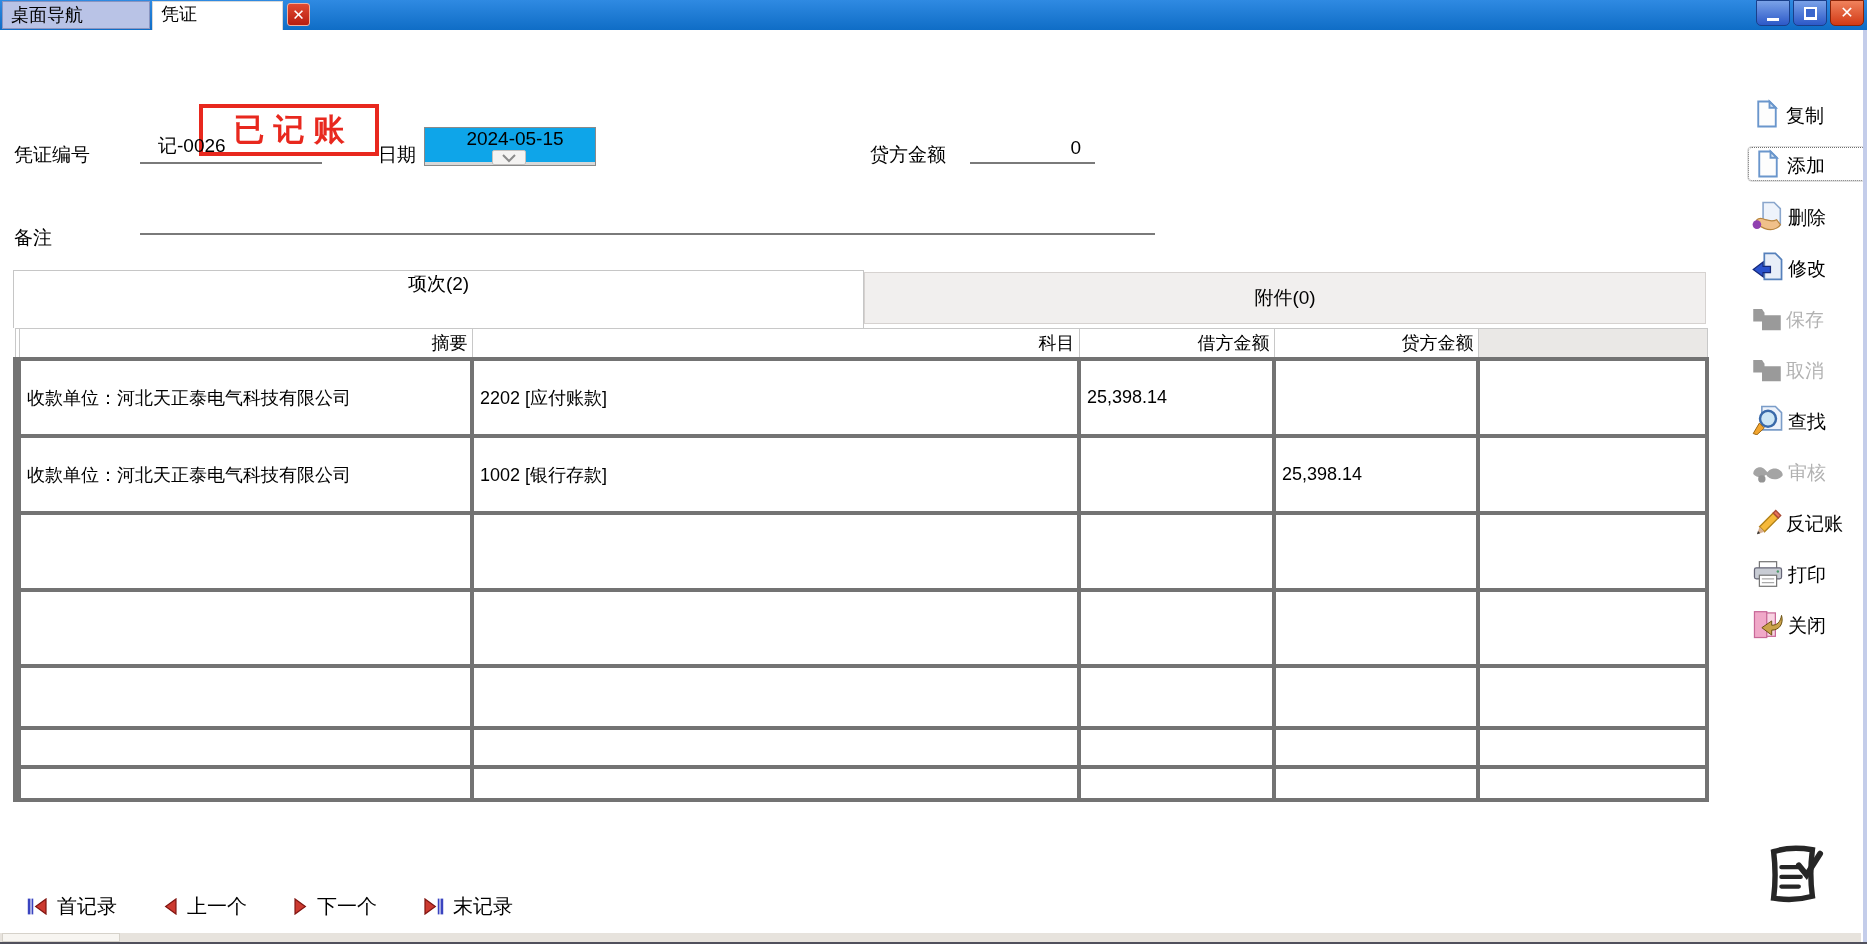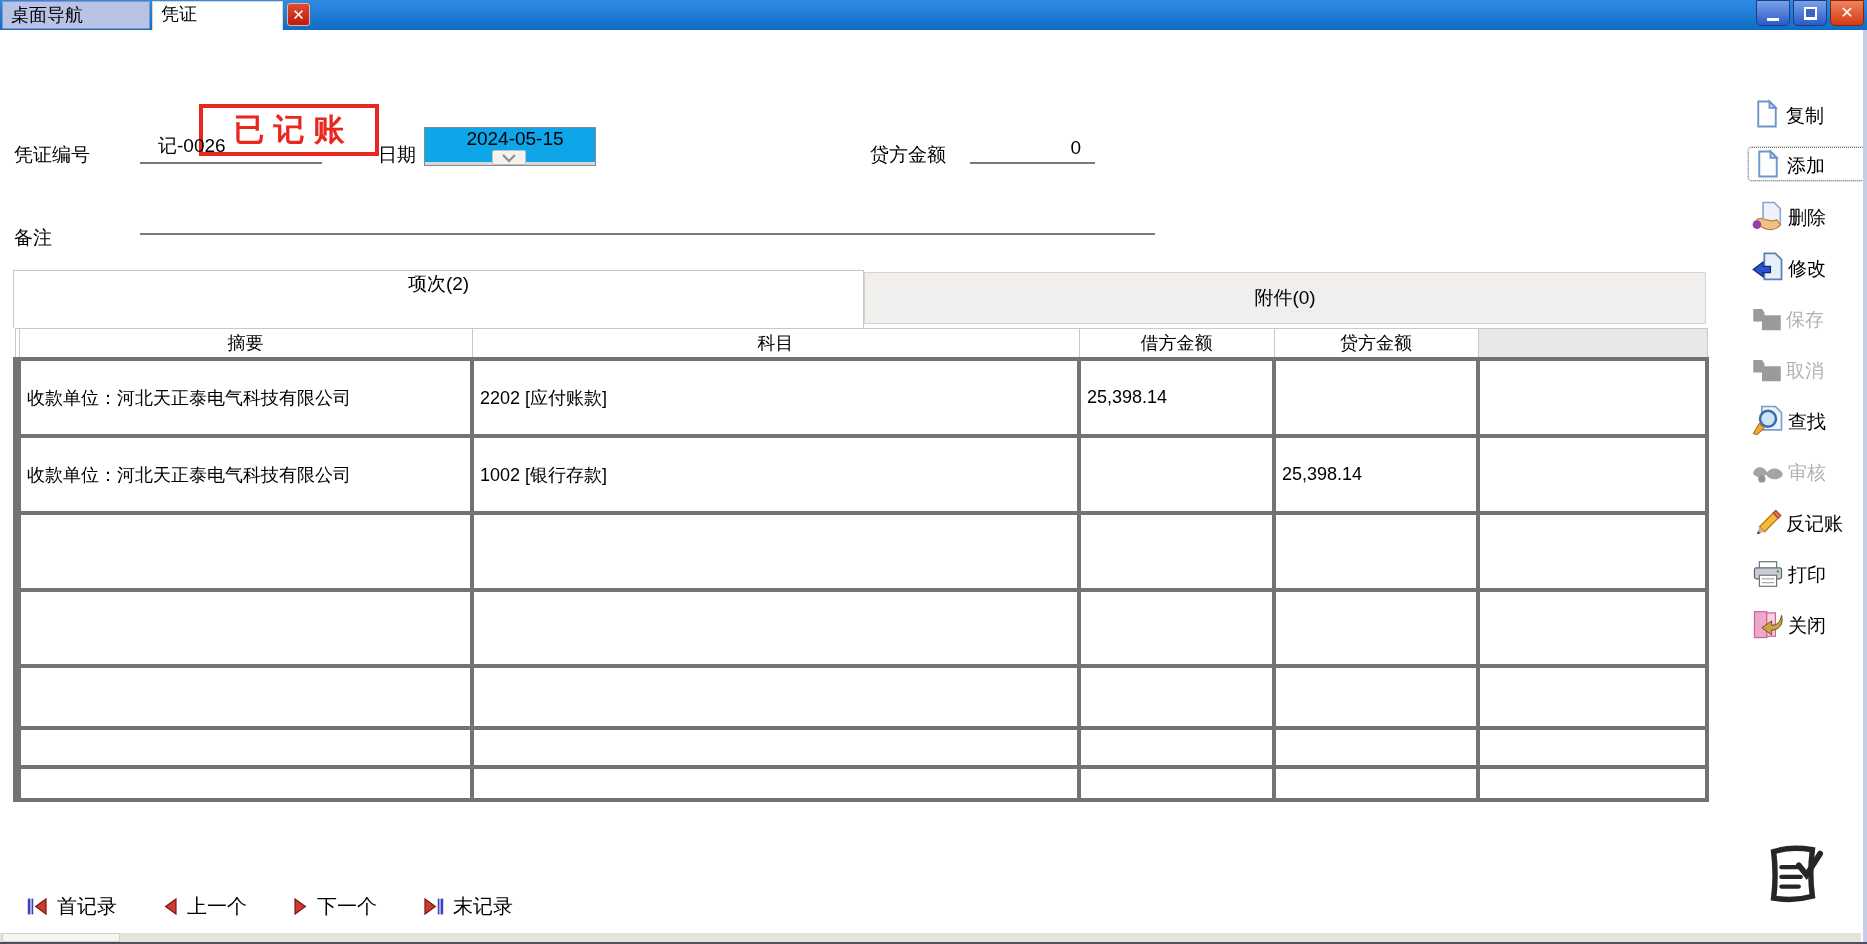--- a/index.html
+++ b/index.html
@@ -51,21 +51,21 @@
     border-radius:2px;display:flex;align-items:center;justify-content:center;}
   
   .sectab-items{position:absolute;left:13px;top:270px;width:851px;height:58px;background:#fff;
     border:1px solid #c6c6c6;border-bottom:none;font-size:19px;
     display:flex;align-items:flex-start;justify-content:center;z-index:2;}
   .sectab-attach{position:absolute;left:864px;top:272px;width:842px;height:52px;background:#f1efee;
     border:1px solid #d6d2d0;font-size:19px;display:flex;align-items:center;justify-content:center;}
   
   .grid{position:absolute;left:13px;top:328px;width:1692px;border-collapse:collapse;table-layout:fixed;
     border:1px solid #9aa4a4;}
-  .grid th{background:#fff;font-weight:normal;font-size:18px;text-align:center;padding:2px 4px;
+  .grid th{background:#fff;font-weight:normal;font-size:18px;text-align:right;padding:2px 4px;
     border:1px solid #c8c8c8;border-bottom:3px solid #1c1c1c;white-space:nowrap;overflow:hidden;}
   .grid th.last{background:#eae8e6;}
   .grid td{border:4px solid #737373;font-size:18px;padding:2px 6px;vertical-align:middle;
     white-space:nowrap;overflow:hidden;background:#fff;}
   .rh30{height:30px;} .r77{height:77px;} .r76{height:76px;} .r62{height:62px;}
   .r74{height:74px;} .r39{height:39px;} .r33{height:33px;}
   
   .recnav{position:absolute;left:27px;top:893px;display:flex;gap:46px;}
   .recbtn{display:flex;align-items:center;gap:9px;font-size:20px;cursor:default;}
   

